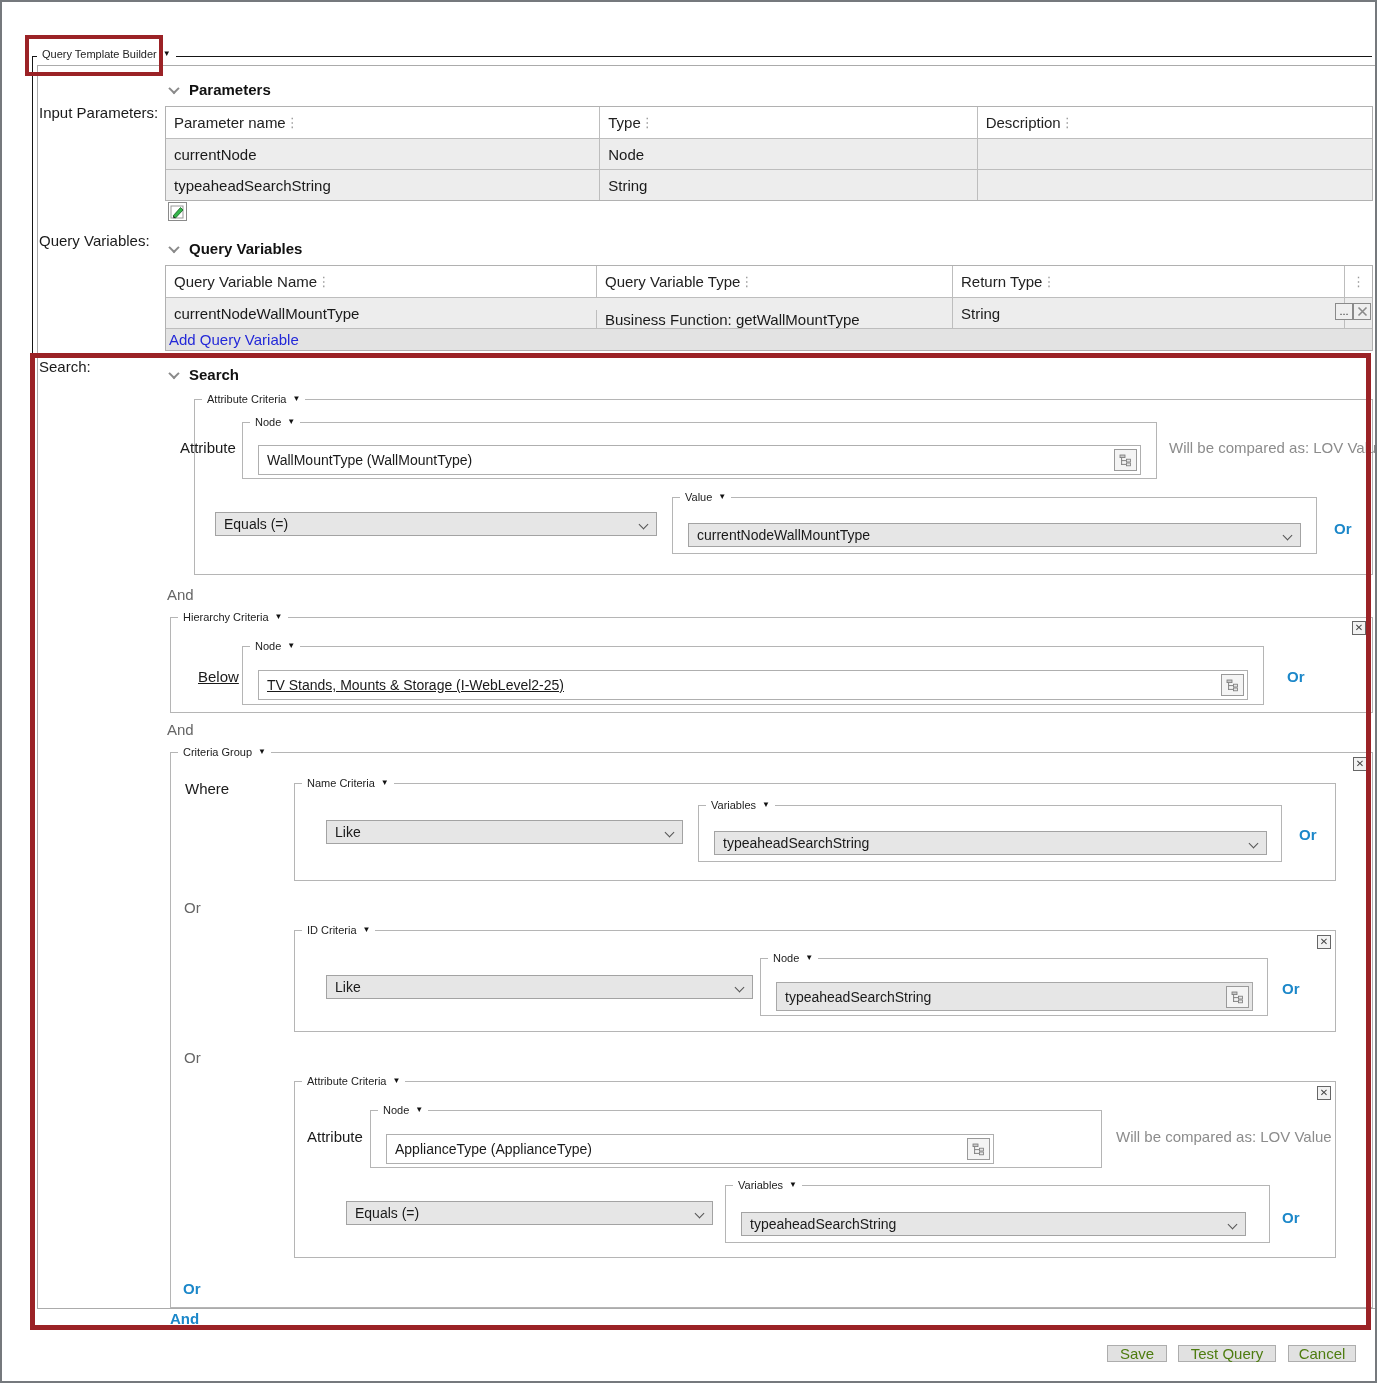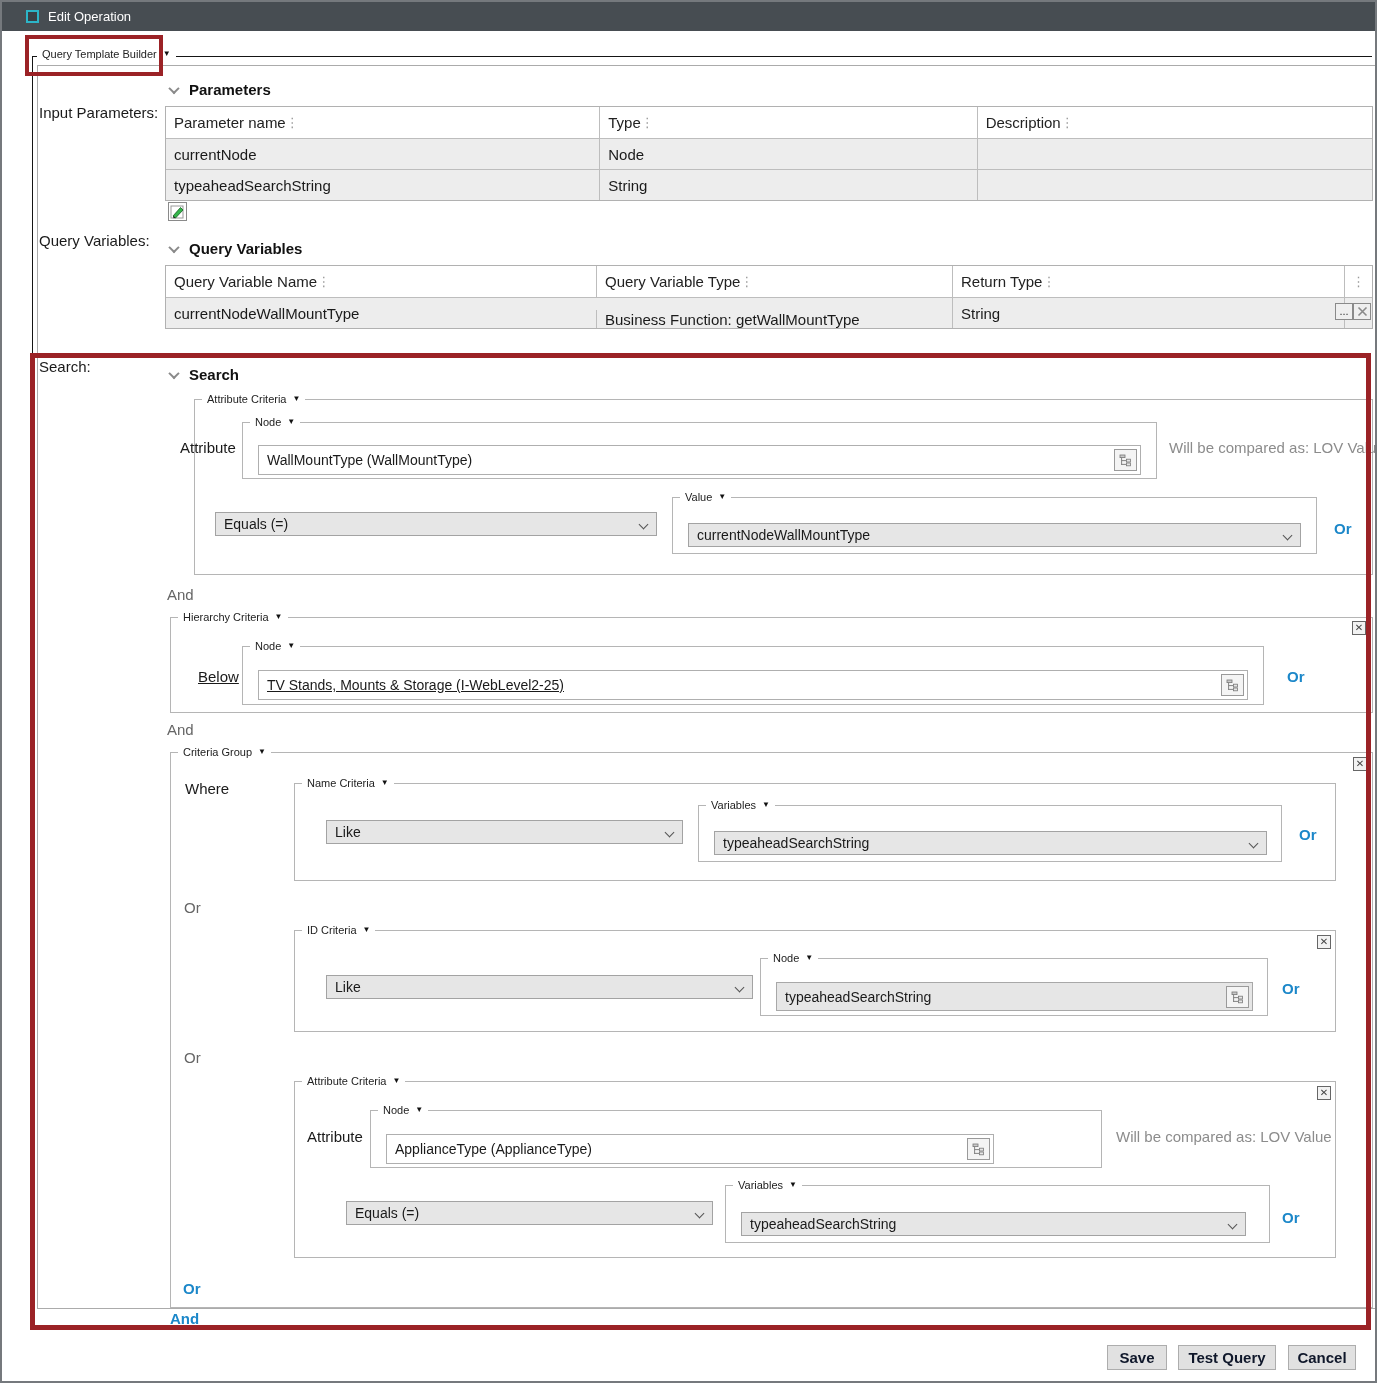--- a/index.html
+++ b/index.html
@@ -46,31 +46,27 @@
   .textbox{background:#fff;border:1px solid #afafaf;font-size:14px;display:flex;align-items:center;padding:0 30px 0 8px;position:absolute;white-space:nowrap;overflow:hidden;}
   .textbox.gray{background:#e6e6e6;border-color:#a8a8a8;}
   .treebtn{position:absolute;right:3px;top:3px;width:23px;height:22px;border:1px solid #9a9a9a;background:#f4f4f4;display:flex;align-items:center;justify-content:center;padding:0;}
   .or-blue{color:#1b87c9;font-weight:bold;font-size:15px;}
   .conn{color:#666;font-size:15px;}
   .xclose{width:14px;height:14px;border:1px solid #666;background:#f2f2f2;display:flex;align-items:center;justify-content:center;font-size:10px;color:#444;line-height:1;cursor:pointer;}
   .note{color:#8c8c8c;font-size:15px;white-space:nowrap;}
   
   .minibtn{width:18px;height:17px;border:1px solid #8a8a8a;background:#efefef;font-size:11px;color:#333;display:flex;align-items:center;justify-content:center;padding:0;line-height:1;}
   
-  .btn{position:absolute;height:25px;background:#e1e1e1;border:1px solid #adadad;font-size:15px;color:#0f172a;display:flex;align-items:center;justify-content:center;cursor:pointer;font-weight:bold;}
+  .btn{position:absolute;height:17px;background:#e1e1e1;border:1px solid #adadad;font-size:15px;color:#4d7c0f;display:flex;align-items:center;justify-content:center;cursor:pointer;}
 </style>
 </head>
 <body>
 
 <div id="stage">
 
-  <div class="abs titlebar">
-    <div class="title-icon"></div>
-    <div class="title-text">Edit Operation</div>
-  </div>
 
   <div class="abs outerL"></div>
   <div class="abs legend" style="left:35px;top:46px;">
     <span>Query Template Builder</span>
     <span class="tri">▼</span>
   </div>
 
   <div class="abs panel"></div>
 
   <div class="abs row-label" style="left:37px;top:69px;margin-top:33px;">Input Parameters:</div>
@@ -156,20 +152,23 @@
       <div class="cell" style="width:430px;">
           <span>currentNodeWallMountType</span>
         </div>
       <div class="cell" style="width:356px;margin-top:12px;">
           <span>Business Function: getWallMountType</span>
         </div>
       <div class="cell" style="width:392px;">
           <span>String</span>
         </div>
       <div class="cell" style="width:28px;"></div>
+    </div>
+    <div class="footrow">
+      <a class="bluelink">Add Query Variable</a>
     </div>
   </div>
 
   <button class="abs minibtn" style="left:1333px;top:301px;">...</button>
   <button class="abs minibtn" style="left:1351px;top:301px;">
     <svg width="11" height="11" viewBox="0 0 11 11">
       <path d="M1.5 1.5 L9.5 9.5 M9.5 1.5 L1.5 9.5" stroke="#8a8a8a" stroke-width="1.6"></path>
     </svg>
   </button>
 

